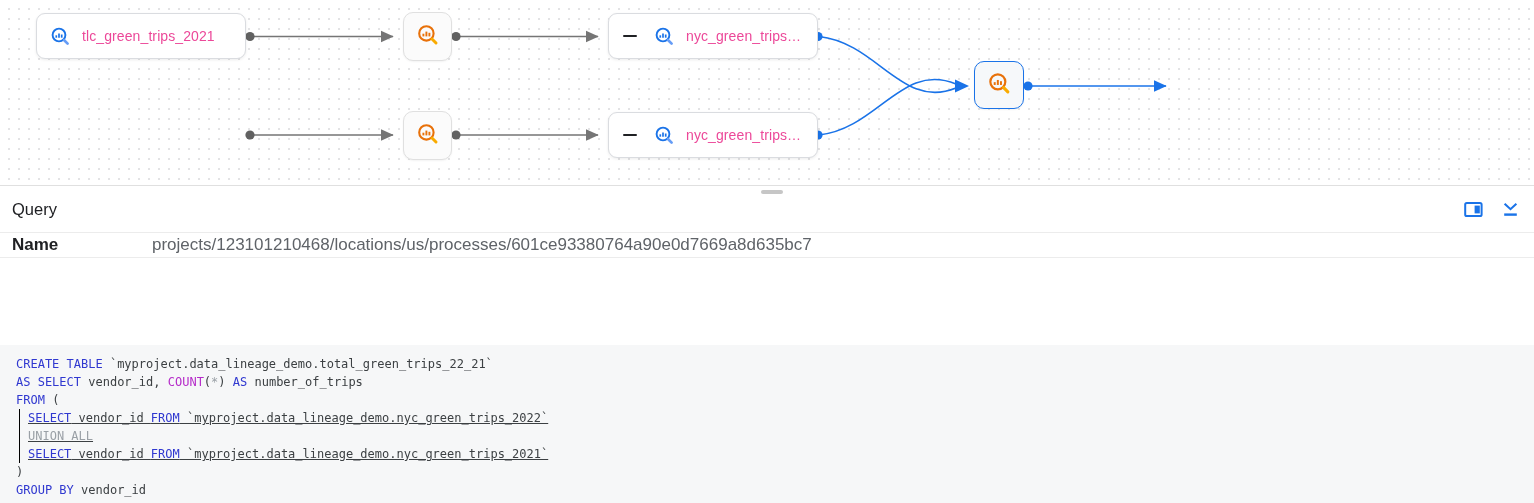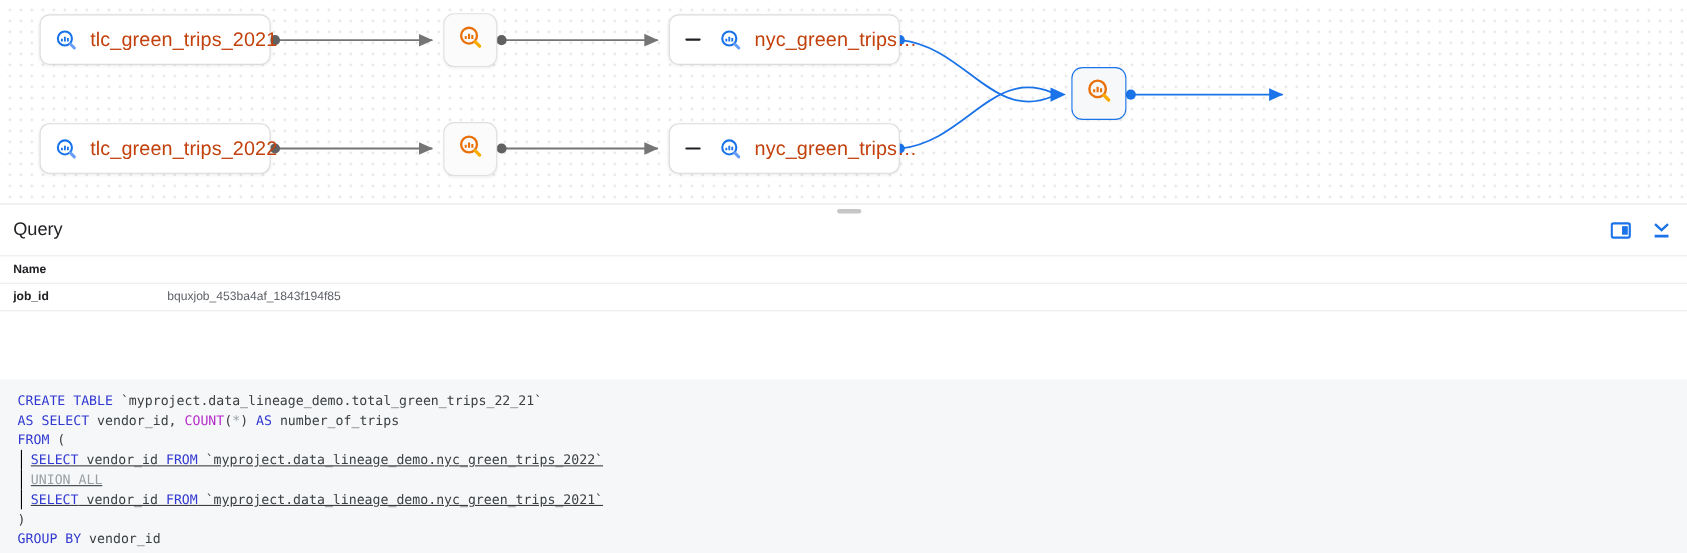--- a/index.html
+++ b/index.html
@@ -29,21 +29,21 @@
   .edges{position:absolute;left:0;top:0;}
   .eg{stroke:var(--edge-gray);stroke-width:1.6;fill:none;}
   .eb{stroke:var(--accent);stroke-width:1.6;fill:none;}
   .fill-g{fill:var(--edge-gray);}
   .fill-b{fill:var(--accent);}
   .dot-g{fill:var(--dot-gray);}
   .dot-b{fill:var(--accent);}
 
   .tnode{position:absolute;height:46px;background:#fff;border:1px solid #dadce0;border-radius:9px;
          box-shadow:0 1px 3px rgba(0,0,0,.08);display:flex;align-items:center;padding:0 13px;}
-  .tnode .label{font-size:18px;font-weight:500;color:#c2410c;white-space:nowrap;letter-spacing:.1px;}
+  .tnode .label{font-size:14px;font-weight:500;color:#ec4899;white-space:nowrap;letter-spacing:.1px;}
   .bqicon{display:inline-flex;margin-right:11px;flex:none;}
   .minus{display:inline-flex;align-items:center;justify-content:center;width:15px;height:16px;
          margin-right:17px;flex:none;cursor:pointer;}
   .minus i{display:block;width:14px;height:2.4px;background:#202124;border-radius:1px;}
   .pnode{position:absolute;width:49px;height:49px;background:#fbfbfb;border:1px solid #e0e0e0;
          border-radius:10px;display:flex;align-items:center;justify-content:center;
          box-shadow:0 1px 2px rgba(0,0,0,.05);}
   .pnode.selected{border:1.6px solid var(--accent);background:#f6f8fa;}
 
   
@@ -59,21 +59,21 @@
   .tabs{height:37px;display:flex;border-bottom:1px solid var(--border);}
   .tab{display:flex;align-items:center;justify-content:center;font-size:12px;font-weight:700;
        letter-spacing:.6px;color:#5f6368;position:relative;cursor:pointer;}
   .tab-details{width:86px;}
   .tab-runs{width:84px;}
   .tab.active{color:var(--accent);}
   .tab.active::after{content:"";position:absolute;left:0;right:0;bottom:0;height:2px;
                      background:var(--accent);}
 
   .kv-row{display:flex;align-items:center;height:25px;border-bottom:1px solid #ececec;
-          font-size:11px;}
+          font-size:17px;}
   .kv-label{width:152px;padding-left:12px;font-weight:700;color:#202124;flex:none;}
   .kv-value{color:#5f6368;white-space:nowrap;}
 
   .code{position:absolute;left:0;top:159px;width:1534px;bottom:0;background:#f6f7f8;
         padding:10px 16px 0 16px;font-family:"DejaVu Sans Mono",monospace;font-size:12px;
         line-height:18px;color:var(--tx);white-space:pre;}
   .code-line{height:18px;}
   .code-line.ind{margin-left:3px;border-left:1px solid #000000;padding-left:8px;text-decoration:underline;}
   .tok-kw{color:var(--kw);}
   .tok-fn{color:var(--fn);}
@@ -120,34 +120,20 @@
           <g stroke="var(--bq-blue)" stroke-width="1.7">
             <line x1="6.3" y1="9.3" x2="6.3" y2="11.7"></line>
             <line x1="9" y1="7.4" x2="9" y2="11.7"></line>
             <line x1="11.7" y1="8.5" x2="11.7" y2="11.7"></line>
           </g>
         </svg>
       </span>
       <span class="label">tlc_green_trips_2021</span>
     </div>
 
-    <div class="tnode" style="left:36px;top:112px;width:210px;">
-      <span class="bqicon">
-        <svg width="21" height="21" viewBox="0 0 21 21">
-          <circle cx="9" cy="9" r="6.4" fill="none" stroke="var(--bq-blue)" stroke-width="1.9"></circle>
-          <path d="M14 14 L17.6 17.6" stroke="var(--bq-blue-light)" stroke-width="2.7" stroke-linecap="round"></path>
-          <g stroke="var(--bq-blue)" stroke-width="1.7">
-            <line x1="6.3" y1="9.3" x2="6.3" y2="11.7"></line>
-            <line x1="9" y1="7.4" x2="9" y2="11.7"></line>
-            <line x1="11.7" y1="8.5" x2="11.7" y2="11.7"></line>
-          </g>
-        </svg>
-      </span>
-      <span class="label">tlc_green_trips_2022</span>
-    </div>
 
     <div class="pnode" style="left:403px;top:12px;">
       <span>
         <svg width="24" height="24" viewBox="0 0 24 24">
           <circle cx="10.4" cy="10.4" r="7.2" fill="none" stroke="var(--bq-orange)" stroke-width="2.1"></circle>
           <path d="M16 16 L20 20" stroke="var(--bq-orange-light)" stroke-width="3" stroke-linecap="round"></path>
           <g stroke="var(--bq-orange)" stroke-width="1.9">
             <line x1="7.4" y1="10.7" x2="7.4" y2="13.4"></line>
             <line x1="10.4" y1="8.6" x2="10.4" y2="13.4"></line>
             <line x1="13.4" y1="9.8" x2="13.4" y2="13.4"></line>
@@ -239,21 +225,18 @@
             <path d="M2.6 1.8 L8.5 7.2 L14.4 1.8" fill="none" stroke="var(--accent)" stroke-width="2.1"></path>
             <line x1="2.2" y1="12.6" x2="14.8" y2="12.6" stroke="var(--accent)" stroke-width="2.4"></line>
           </svg>
         </span>
       </span>
     </div>
 
 
     <div class="kv-row">
       <span class="kv-label">Name</span>
-    </div>
-    <div class="kv-row">
-      <span class="kv-label">job_id</span>
-      <span class="kv-value">bquxjob_453ba4af_1843f194f85</span>
+      <span class="kv-value">projects/123101210468/locations/us/processes/601ce93380764a90e0d7669a8d635bc7</span>
     </div>
 
     <div class="code"><div class="code-line"><span class="tok-kw">CREATE TABLE </span><span class="tok-tx">`myproject.data_lineage_demo.total_green_trips_22_21`</span></div><div class="code-line"><span class="tok-kw">AS SELECT </span><span class="tok-tx">vendor_id, </span><span class="tok-fn">COUNT</span><span class="tok-tx">(</span><span class="tok-cm">*</span><span class="tok-tx">) </span><span class="tok-kw">AS</span><span class="tok-tx"> number_of_trips</span></div><div class="code-line"><span class="tok-kw">FROM</span><span class="tok-tx"> (</span></div><div class="code-line ind"><span class="tok-kw">SELECT</span><span class="tok-tx"> vendor_id </span><span class="tok-kw">FROM</span><span class="tok-tx"> `myproject.data_lineage_demo.nyc_green_trips_2022`</span></div><div class="code-line ind"><span class="tok-cm">UNION ALL</span></div><div class="code-line ind"><span class="tok-kw">SELECT</span><span class="tok-tx"> vendor_id </span><span class="tok-kw">FROM</span><span class="tok-tx"> `myproject.data_lineage_demo.nyc_green_trips_2021`</span></div><div class="code-line"><span class="tok-tx">)</span></div><div class="code-line"><span class="tok-kw">GROUP BY</span><span class="tok-tx"> vendor_id</span></div></div>
   </div>
 </div>
 
 </body></html>

